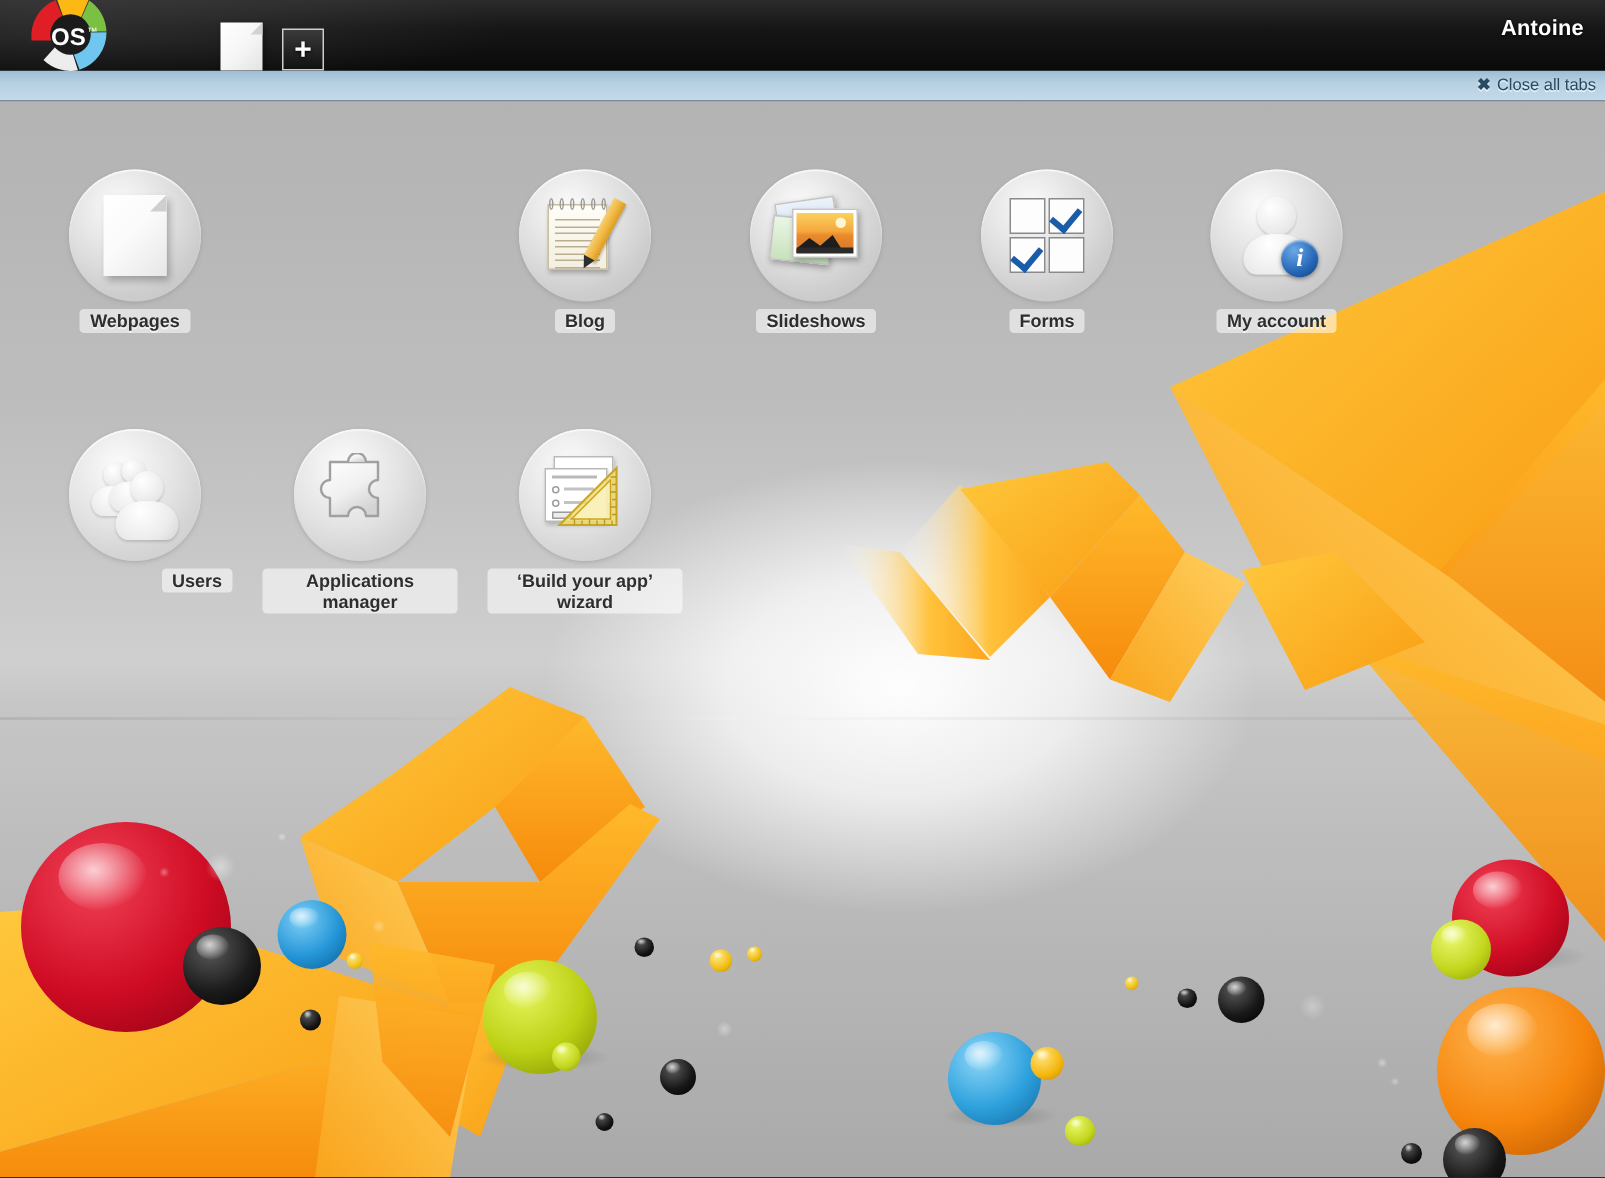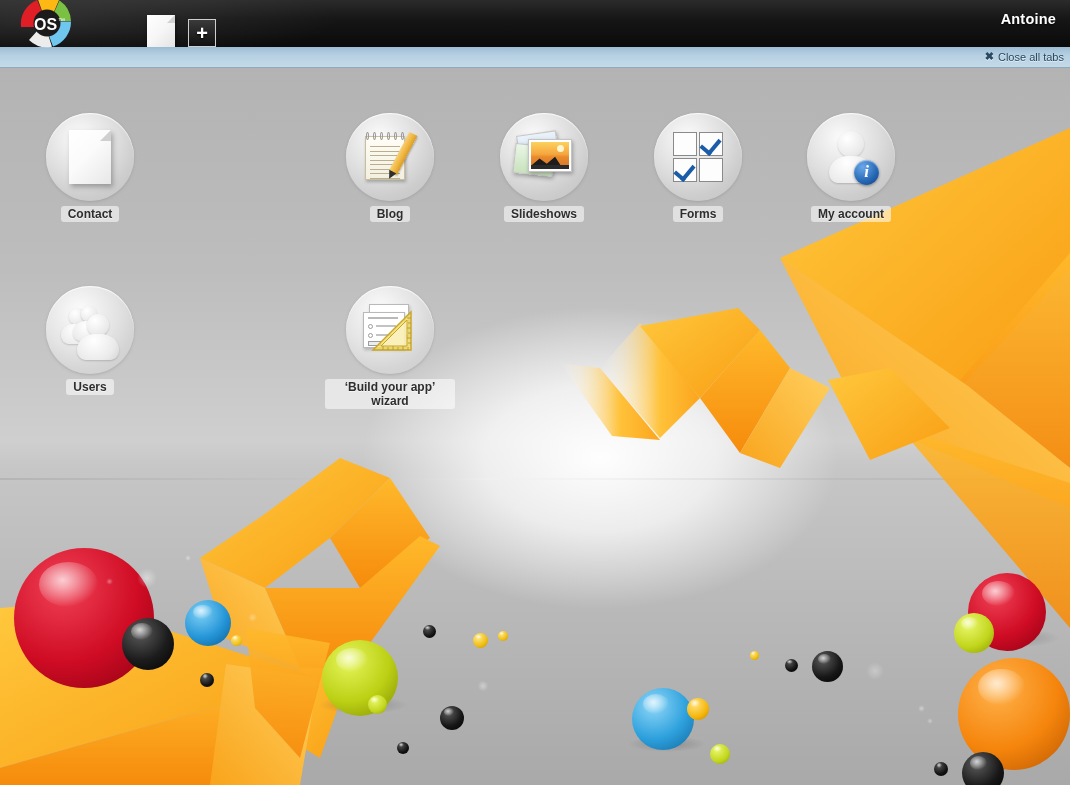--- a/index.html
+++ b/index.html
@@ -343,21 +343,21 @@
     <div class="noise" style="left:918px;top:637px;width:7px;height:7px;opacity:.5;"></div>
     <div class="noise" style="left:927px;top:650px;width:6px;height:6px;opacity:.45;"></div>
   </div>
 
   <div id="iconarea">
 
     <div class="deskicon" style="left:25px;top:113px;">
       <div class="icircle">
         <div class="g g-doc"></div>
       </div>
-      <span class="ilabel">Contact</span>
+      <span class="ilabel">Webpages</span>
     </div>
 
 
     <div class="deskicon" style="left:325px;top:113px;text-decoration:underline;">
       <div class="icircle">
         <div class="g g-blog">
           <div class="pad">
             <div class="lines">
                 <i></i>
                 <i></i>
@@ -418,40 +418,56 @@
           <div class="pers" style="left:0;top:0;width:52px;height:52px;">
             <div class="hd" style="left:13px;top:0px;width:26px;height:26px;"></div>
             <div class="bd" style="left:4px;top:25px;width:44px;height:27px;"></div>
           </div>
           <div class="infobadge">i</div>
         </div>
       </div>
       <span class="ilabel">My account</span>
     </div>
 
-    <div class="deskicon" style="left:25px;top:286px;">
+    <div class="deskicon" style="left:25px;top:286px;text-align:right;">
       <div class="icircle">
         <div class="g g-users">
           <div class="pers" style="left:0;top:2px;">
             <div class="hd" style="left:8px;top:0;width:17px;height:17px;"></div>
             <div class="bd" style="left:0px;top:16px;width:33px;height:20px;"></div>
           </div>
           <div class="pers" style="left:14px;top:0px;">
             <div class="hd" style="left:6px;top:0;width:16px;height:16px;"></div>
             <div class="bd" style="left:-2px;top:15px;width:32px;height:20px;"></div>
           </div>
           <div class="pers" style="left:16px;top:8px;">
             <div class="hd" style="left:10px;top:0;width:22px;height:22px;"></div>
             <div class="bd" style="left:0px;top:20px;width:42px;height:26px;"></div>
           </div>
         </div>
       </div>
       <span class="ilabel">Users</span>
     </div>
 
+    <div class="deskicon" style="left:175px;top:286px;">
+      <div class="icircle">
+        <svg class="g g-puzzle" viewBox="0 0 56 56">
+          <defs>
+            <linearGradient id="pz" x1="0" y1="0" x2="0.6" y2="1">
+              <stop offset="0%" stop-color="#ffffff"></stop>
+                <stop offset="60%" stop-color="#f0f0f0"></stop>
+              <stop offset="100%" stop-color="#d4d4d4"></stop>
+            </linearGradient>
+          </defs>
+          <path d="M20 6 h10 a6 6 0 1 1 0 0 v0 h10 v12 a6 6 0 1 0 0 12 v12 H32 a6 6 0 1 0 -12 0 H8 V30 a6 6 0 1 1 0 -12 V6 Z" fill="url(#pz)" stroke="#a0a0a0" stroke-width="1.6" stroke-linejoin="round"></path>
+          <path d="M20 6 a6 6 0 0 1 12 0" fill="url(#pz)" stroke="#a0a0a0" stroke-width="1.6"></path>
+        </svg>
+      </div>
+      <span class="ilabel">Applications manager</span>
+    </div>
 
     <div class="deskicon" style="left:325px;top:286px;">
       <div class="icircle">
         <div class="g g-wiz">
           <div class="wcard" style="left:8px;top:0px;width:40px;height:32px;"></div>
           <div class="wcard" style="left:2px;top:8px;width:42px;height:36px;">
             <div style="position:absolute;left:4px;top:4px;width:30px;height:1.5px;background:#b9b9b9;"></div>
             <div style="position:absolute;left:4px;top:11px;width:5px;height:5px;border:1.2px solid #9c9c9c;border-radius:50%;"></div>
             <div style="position:absolute;left:12px;top:12px;width:20px;height:1.5px;background:#c3c3c3;"></div>
             <div style="position:absolute;left:4px;top:20px;width:5px;height:5px;border:1.2px solid #9c9c9c;border-radius:50%;"></div>

